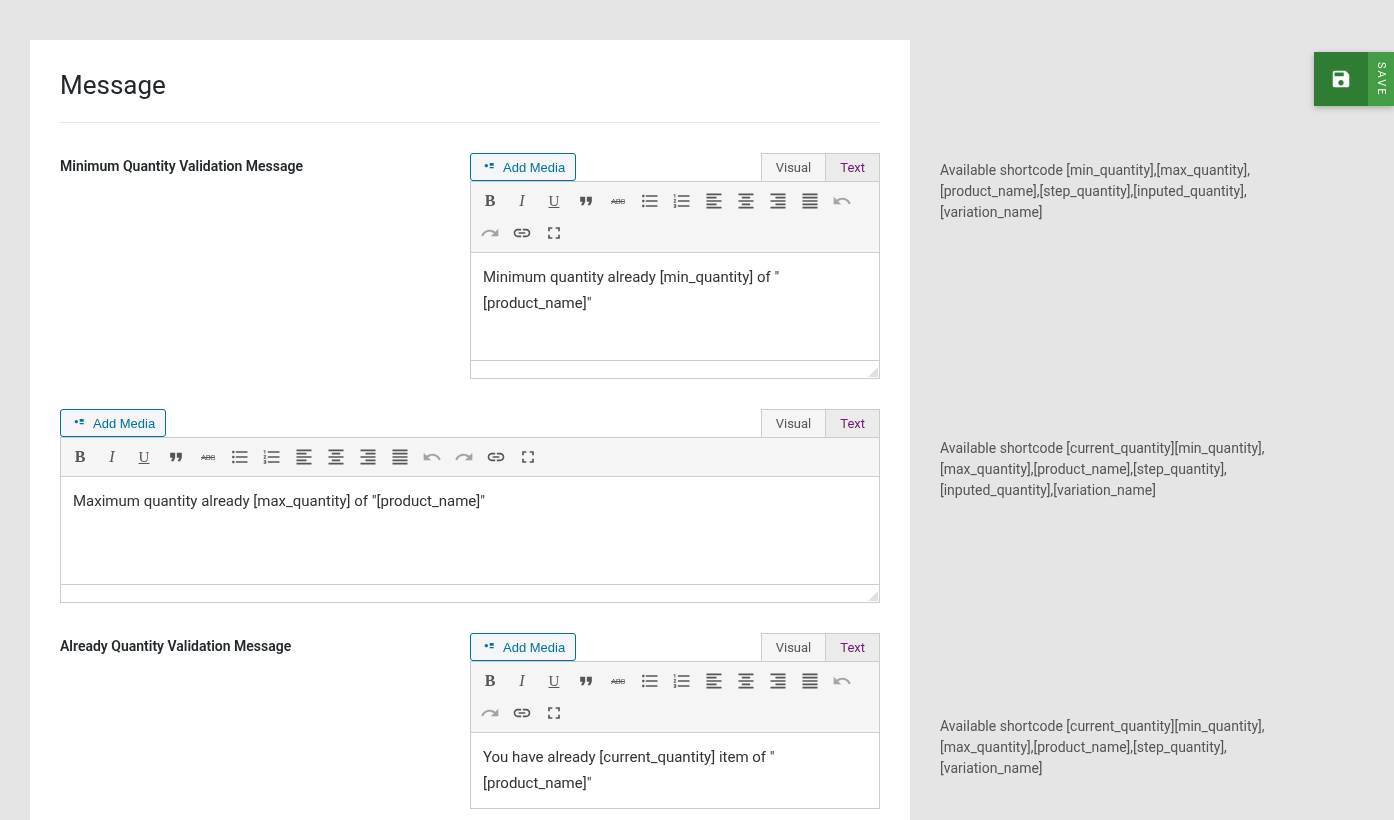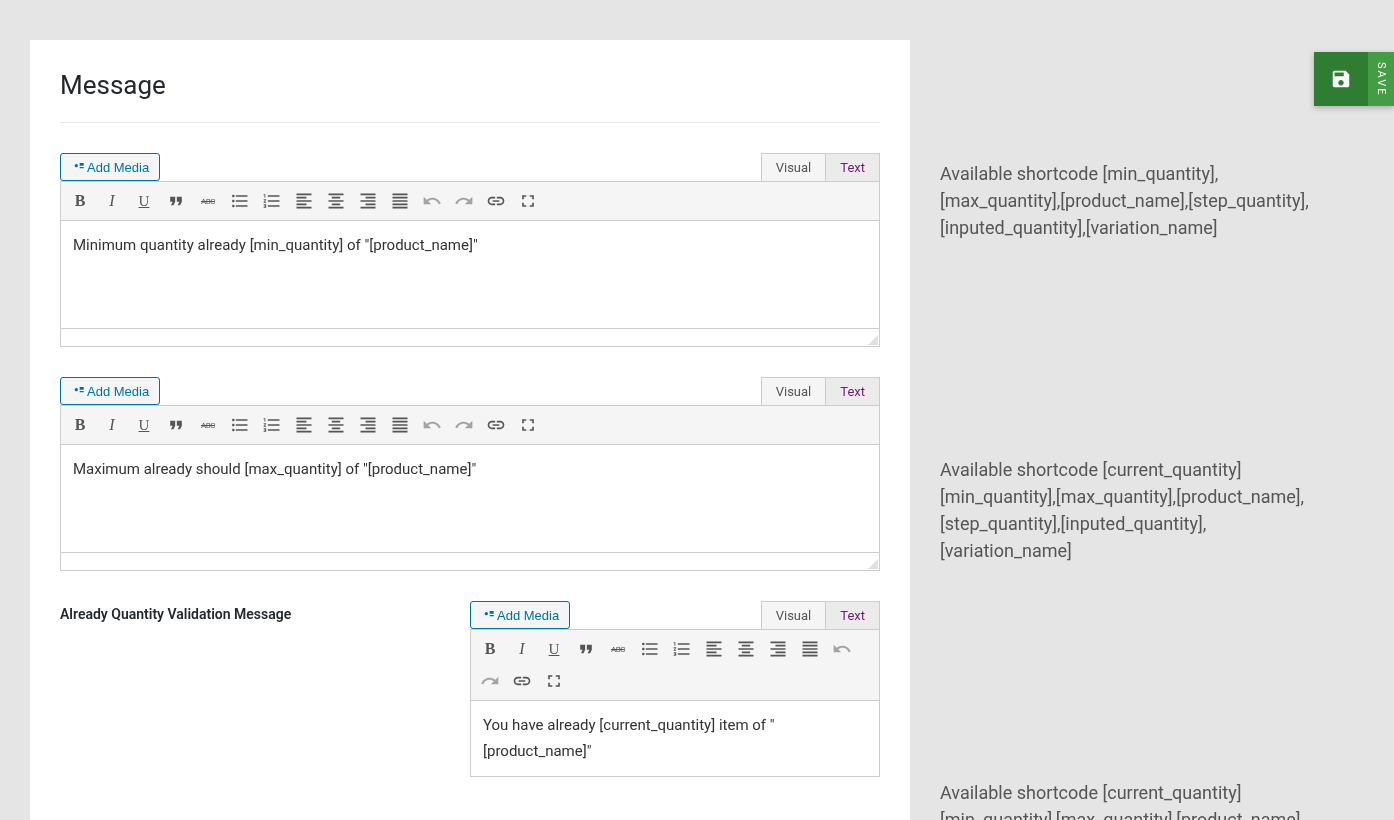--- a/index.html
+++ b/index.html
@@ -7,38 +7,38 @@
 .page-wrapper { padding: 40px 30px; }
 .main-container { display: flex; gap: 30px; }
 .left-panel { background: #fff; flex: 1; max-width: 880px; padding: 30px; }
 .right-panel { width: 380px; padding-top: 120px; }
 .section-title { font-size: 26px; font-weight: 400; color: #23282d; margin-bottom: 22px; }
 .divider { border: none; border-top: 1px solid #e5e5e5; margin-bottom: 30px; }
 .field-row { display: flex; margin-bottom: 30px; }
 .field-label { width: 410px; font-size: 14px; font-weight: 600; color: #23282d; padding-top: 5px; }
 .editor-column { flex: 1; }
 .editor-header { display: flex; justify-content: space-between; align-items: flex-end; margin-bottom: 0; }
-.add-media-btn { display: inline-flex; align-items: center; border: 1px solid #0071a1; border-radius: 3px; background: #f3f5f6; color: #0071a1; font-size: 13px; padding: 5px 10px; cursor: pointer; }
+.add-media-btn { display: inline-flex; align-items: center; gap: 6px; border: 1px solid #0071a1; border-radius: 3px; background: #f3f5f6; color: #0071a1; font-size: 13px; padding: 5px 10px; cursor: pointer; }
 .add-media-btn svg { width: 16px; height: 16px; }
 .tabs { display: flex; }
 .tab { border: 1px solid #ccc; border-bottom: none; padding: 6px 14px; font-size: 13px; background: #ebebeb; color: #701a75; cursor: pointer; }
 .tab.active { background: #f5f5f5; color: #555; }
 .tab:first-child { border-right: none; }
 .toolbar { border: 1px solid #ccc; background: #f5f5f5; padding: 4px 4px; display: flex; flex-wrap: wrap; gap: 2px; }
 .tool-btn { width: 30px; height: 30px; display: inline-flex; align-items: center; justify-content: center; cursor: pointer; color: #555; border-radius: 2px; }
 .tool-btn svg { width: 20px; height: 20px; }
 .tool-b { font-weight: bold; font-family: Georgia, serif; font-size: 16px; }
 .tool-i { font-style: italic; font-family: Georgia, serif; font-size: 16px; }
 .tool-u { text-decoration: underline; font-family: Georgia, serif; font-size: 15px; }
 .tool-abc { font-size: 8px; text-decoration: line-through; letter-spacing: -0.5px; }
 .content-area { border: 1px solid #ccc; border-top: none; background: #fff; padding: 12px; min-height: 108px; font-size: 15px; line-height: 1.7; color: #333; position: relative; resize: vertical; }
 .resize-handle { position: absolute; bottom: 1px; right: 1px; width: 0; height: 0; border-style: solid; border-width: 0 0 10px 10px; border-color: transparent transparent #ccc transparent; opacity: 0.6; }
 .status-bar { border: 1px solid #ccc; border-top: none; background: #fff; height: 18px; position: relative; }
 .status-bar .resize-handle { bottom: 1px; right: 1px; }
-.shortcode-info { font-size: 18px; color: #555; line-height: 1.5; margin-bottom: 215px; }
+.shortcode-info { font-size: 14px; color: #555; line-height: 1.5; margin-bottom: 215px; }
 .save-tab { position: fixed; top: 52px; right: 0; display: flex; align-items: stretch; cursor: pointer; box-shadow: 0 2px 6px rgba(0,0,0,0.25); }
 .save-icon-box { background: #2E7D32; width: 54px; height: 54px; display: flex; align-items: center; justify-content: center; }
 .save-icon-box svg { width: 22px; height: 22px; fill: #fff; }
 .save-label-box { background: #449D44; width: 26px; display: flex; align-items: center; justify-content: center; color: #fff; font-size: 11px; letter-spacing: 2px; writing-mode: vertical-rl; }
 </style>
 </head>
 <body>
 
 <div class="save-tab">
   <div class="save-icon-box">
@@ -49,20 +49,21 @@
   <div class="save-label-box">SAVE</div>
 </div>
 
 <div class="page-wrapper">
   <div class="main-container">
     <div class="left-panel">
       <h2 class="section-title">Message</h2>
       <hr class="divider">
 
       <div class="field-row">
+        <div class="field-label">Minimum Quantity Validation Message</div>
         <div class="editor-column">
           <div class="editor-header">
             <button class="add-media-btn">
               <svg viewBox="0 0 24 24" fill="#0071a1">
                   <path d="M18 2H6c-1.1 0-2 .9-2 2v16c0 1.1.9 2 2 2h12c1.1 0 2-.9 2-2V4c0-1.1-.9-2-2-2zM6 4h5v8l-2.5-1.5L6 12V4zm6 14.5c0 .83-.67 1.5-1.5 1.5S9 19.33 9 18.5s.67-1.5 1.5-1.5 1.5.67 1.5 1.5zm5-5.5l-3-3-4 4V4h7v9z" opacity="0"></path>
                   <circle cx="8" cy="10" r="2.5"></circle>
                   <path d="M13 6h6v4h-6zM13 12h6v2h-6z"></path>
                 </svg>
               <span>Add Media</span>
             </button>
@@ -208,21 +209,21 @@
                 <svg viewBox="0 0 24 24" fill="currentColor">
                   <path d="M3.9 12c0-1.71 1.39-3.1 3.1-3.1h4V7H7c-2.76 0-5 2.24-5 5s2.24 5 5 5h4v-1.9H7c-1.71 0-3.1-1.39-3.1-3.1zM8 13h8v-2H8v2zm9-6h-4v1.9h4c1.71 0 3.1 1.39 3.1 3.1s-1.39 3.1-3.1 3.1h-4V17h4c2.76 0 5-2.24 5-5s-2.24-5-5-5z"></path>
                 </svg>
               </span>
             <span class="tool-btn">
                 <svg viewBox="0 0 24 24" fill="currentColor">
                   <path d="M7 14H5v5h5v-2H7v-3zm-2-4h2V7h3V5H5v5zm12 7h-3v2h5v-5h-2v3zM14 5v2h3v3h2V5h-5z"></path>
                 </svg>
               </span>
           </div>
-          <div class="content-area" contenteditable="true" style="">Maximum already should [max_quantity] of "[product_name]"</div>
+          <div class="content-area" contenteditable="true" style="">Maximum quantity already [max_quantity] of "[product_name]"</div>
           <div class="status-bar">
               <div class="resize-handle"></div>
             </div>
         </div>
       </div>
 
       <div class="field-row">
         <div class="field-label">Already Quantity Validation Message</div>
         <div class="editor-column">
           <div class="editor-header">

